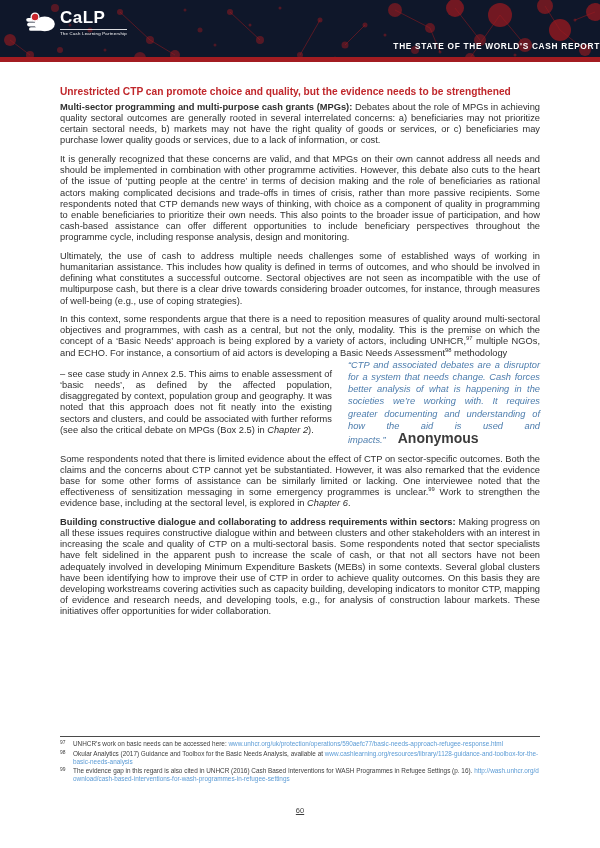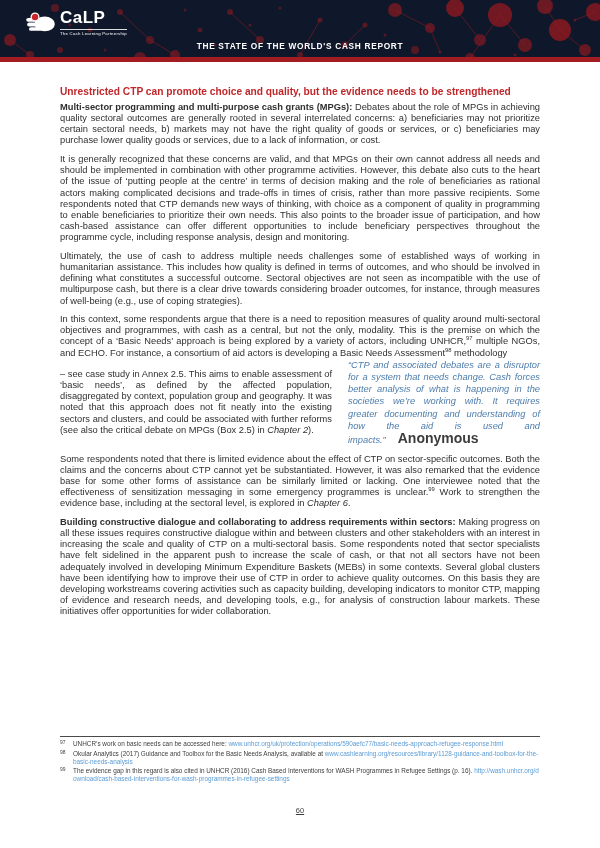--- a/index.html
+++ b/index.html
@@ -24,21 +24,21 @@
   .logo .hand{width:30px;height:24px;margin-top:2px;}
   .logo-textwrap{display:flex;flex-direction:column;}
   .logo-name{
     color:#fff;font-weight:bold;font-size:17px;line-height:18px;letter-spacing:0.5px;
   }
   .logo-tagline{
     color:#fff;font-size:4.3px;letter-spacing:0.25px;margin-top:1.5px;
     border-top:0.5px solid rgba(255,255,255,0.85);padding-top:1.5px;
   }
   .report-title{
-    position:absolute;left:0;right:0;bottom:11px;text-align:center;z-index:4;
+    position:absolute;left:0;right:0;bottom:11px;text-align:right;z-index:4;
     color:#ffffff;font-size:8.3px;font-weight:bold;letter-spacing:0.7px;
   }
   
   .article{
     position:absolute;top:86px;left:60px;width:480px;
     font-size:9.3px;line-height:11.15px;text-align:justify;
   }
   .section-heading{
     color:#c0272b;font-weight:bold;font-size:10.2px;line-height:12px;
     margin:0 0 4px 0;text-align:left;

